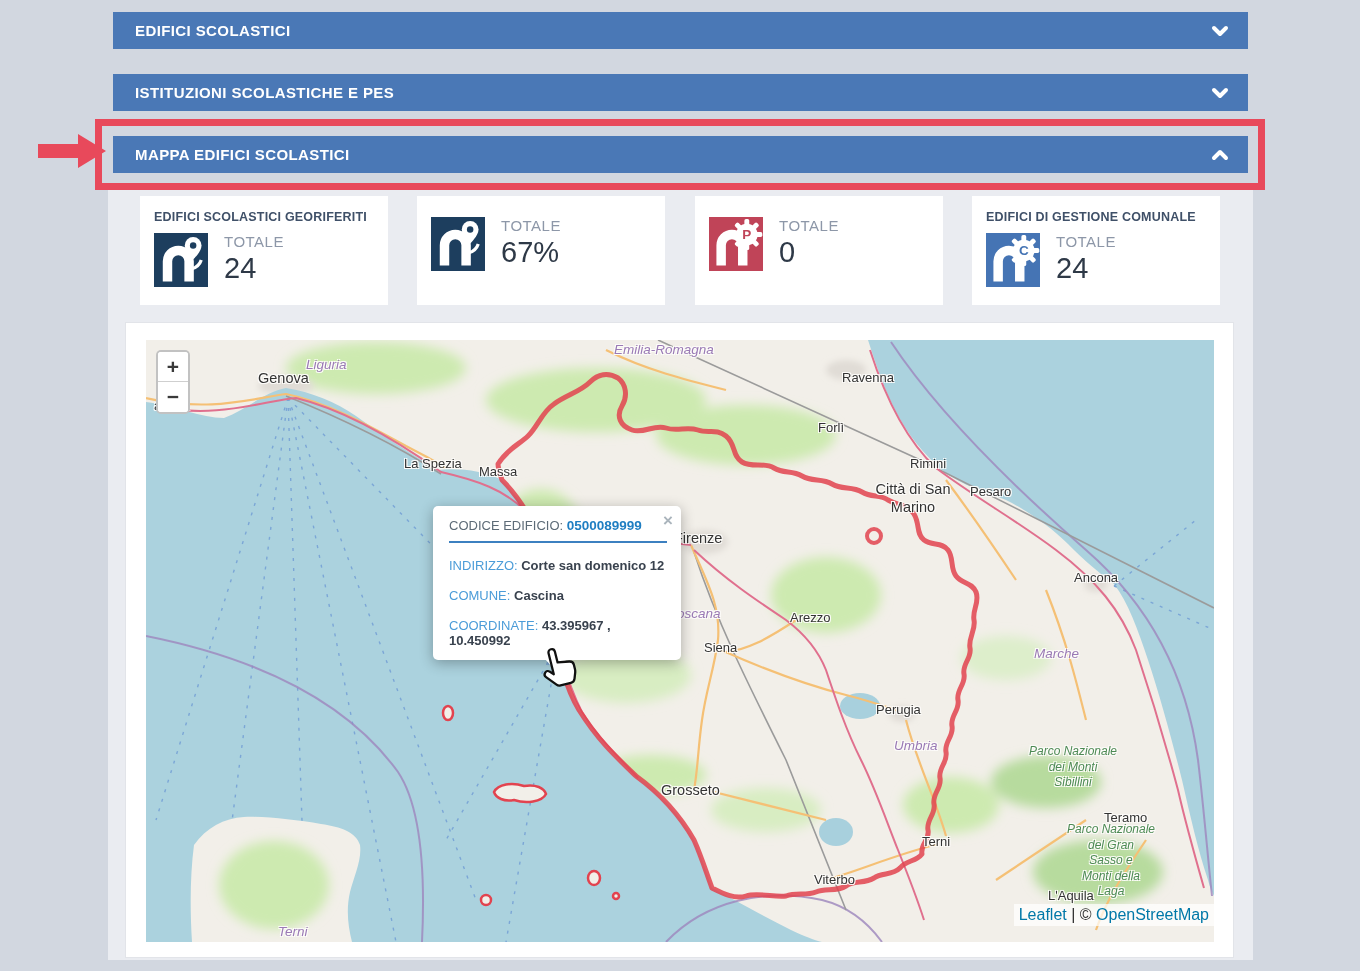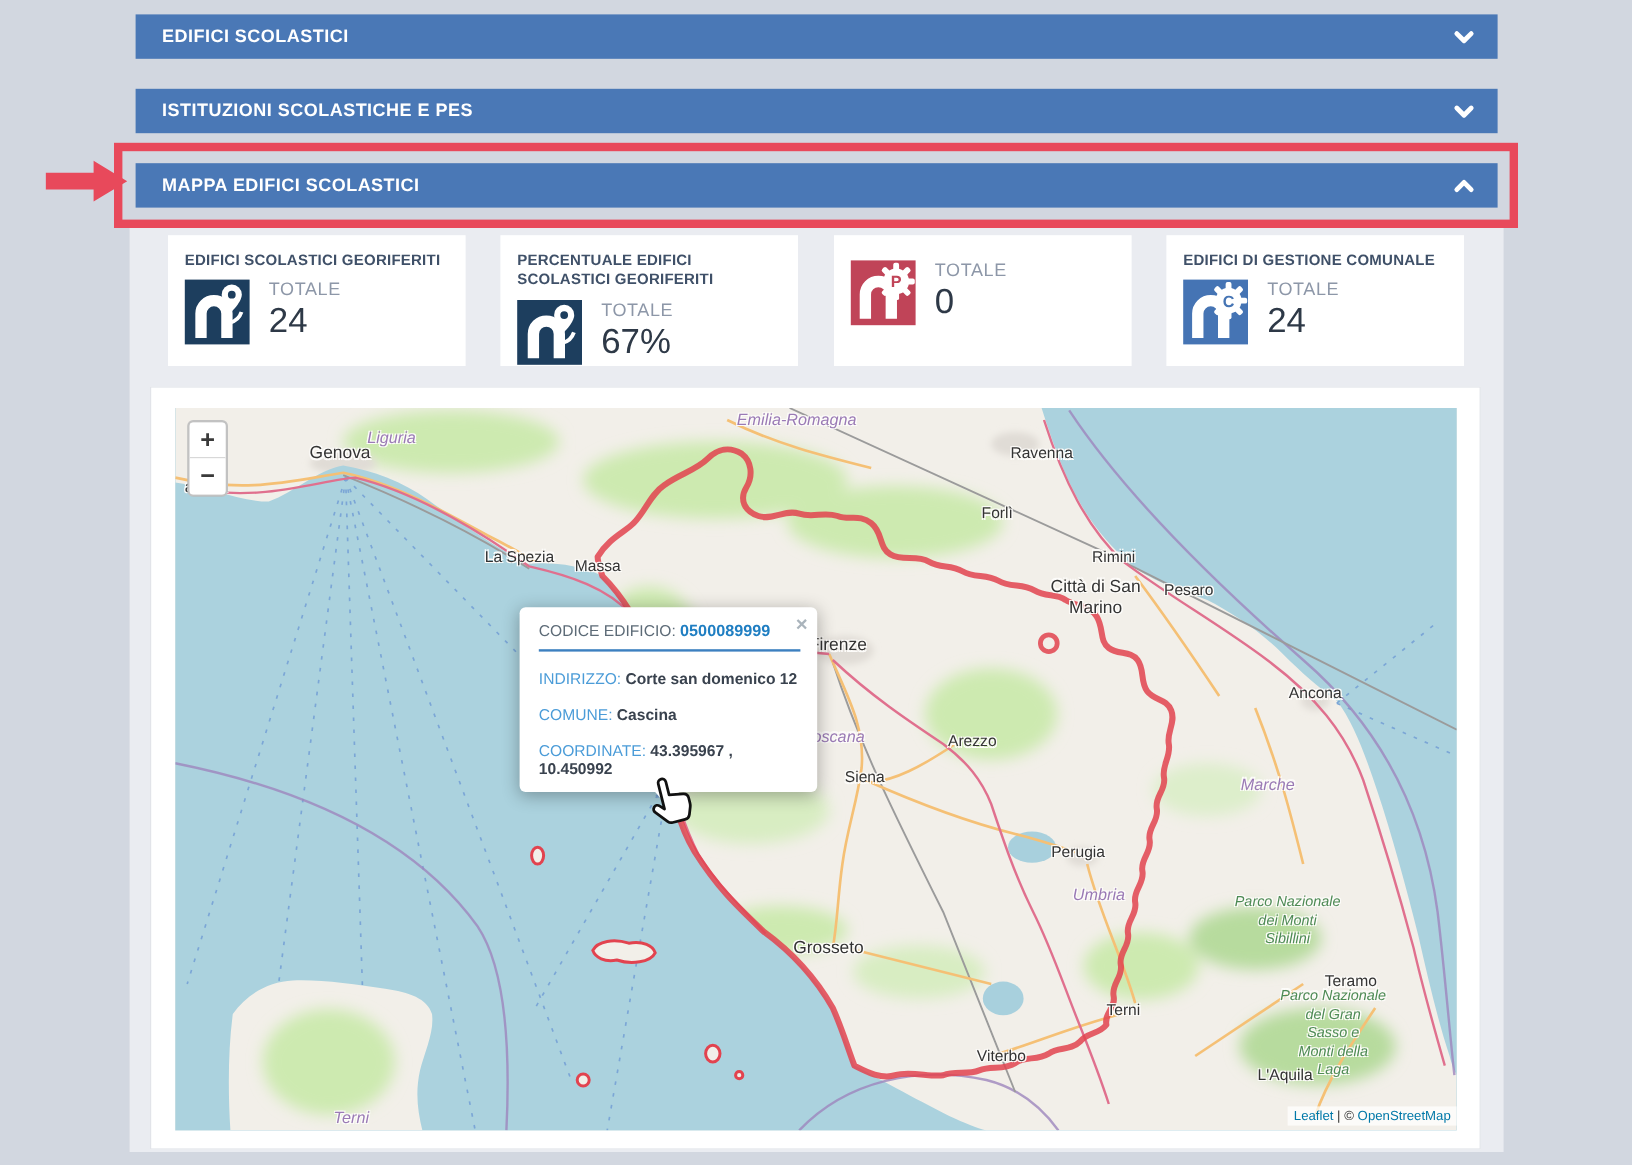--- a/index.html
+++ b/index.html
@@ -64,22 +64,22 @@
   .popup-close { position:absolute; top:5px; right:8px; color:#aab4bc; font-size:17px; font-weight:bold; cursor:pointer; }
   .popup-row1 { color:#5d6b77; font-size:13px; }
   .popup-row1 .codice { color:#1f7ec2; font-weight:bold; font-size:13.5px; }
   .popup-hr { border:none; border-top:2px solid #3c80c0; margin:8px 0 9px 0; }
   .popup-row { margin-top:15px; }
   .popup-row .plabel { color:#4b9cd8; }
   .popup-row .pval { color:#39424e; font-weight:bold; }
   .cursor-hand { position:absolute; left:392px; top:303px; z-index:40; pointer-events:none; }
 
   
-  .attrib { position:absolute; right:0; bottom:4px; z-index:50; background:rgba(255,255,255,.72);
-    font-size:11px; color:#333; padding:2px 5px;text-align:center; }
+  .attrib { position:absolute; right:0; bottom:16px; z-index:50; background:rgba(255,255,255,.72);
+    font-size:16px; color:#333; padding:2px 5px;text-align:center; }
   .attrib a { color:#0078a8; text-decoration:none; cursor:pointer; }
 </style>
 </head>
 <body>
 
 <div class="page">
 
   <svg class="hl-arrow" width="70" height="36">
     <polygon points="0,11 40,11 40,1 68,18 40,35 40,25 0,25" fill="#e8495b"></polygon>
   </svg>
@@ -116,21 +116,20 @@
           <path d="M35 20 a10 10 0 0 1 -7 6.5" fill="none" stroke="#fff" stroke-width="2.4"></path>
         </svg>
         <div class="card-stats">
           <div class="total-label">TOTALE</div>
           <div class="total-value">24</div>
         </div>
       </div>
     </div>
 
     <div class="card card-2">
-      <div class="card-title">PERCENTUALE EDIFICI SCOLASTICI GEORIFERITI</div>
       <div class="card-body">
         <svg class="card-icon icon-navy" viewBox="0 0 40 40">
           <path d="M10 36 V21 a8 8 0 0 1 16 0 V36" fill="none" stroke="#fff" stroke-width="7"></path>
           <path d="M29 3 a6.2 6.2 0 0 1 6.2 6.2 c0 4.6 -6.2 10.4 -6.2 10.4 s-6.2 -5.8 -6.2 -10.4 A6.2 6.2 0 0 1 29 3 z" fill="#fff"></path>
           <circle cx="29" cy="9.3" r="2.4" fill="#1d3e5e"></circle>
           <path d="M35 20 a10 10 0 0 1 -7 6.5" fill="none" stroke="#fff" stroke-width="2.4"></path>
         </svg>
         <div class="card-stats">
           <div class="total-label">TOTALE</div>
           <div class="total-value">67%</div>

